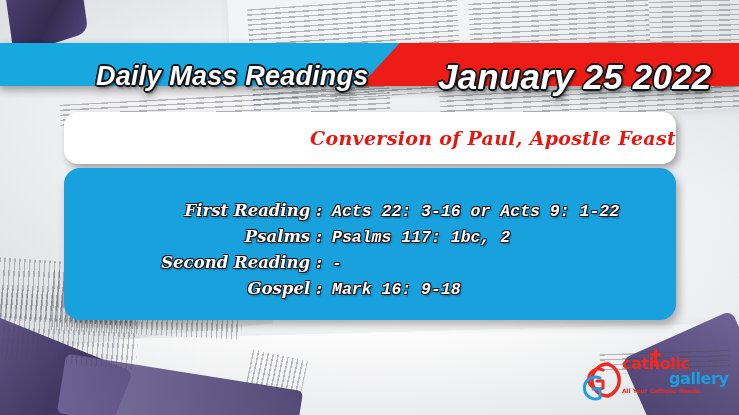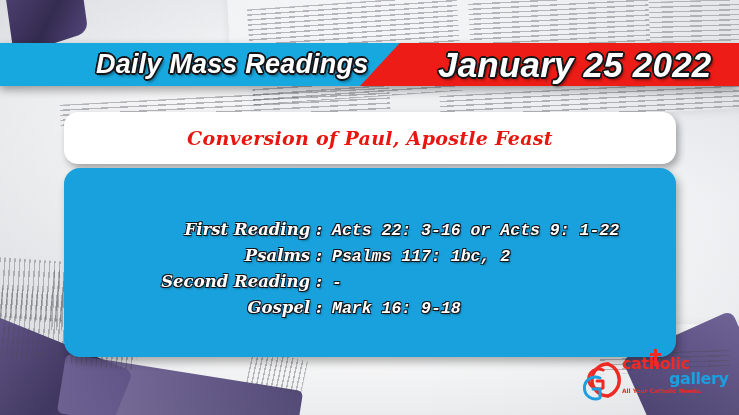--- a/index.html
+++ b/index.html
@@ -126,21 +126,21 @@
   }
   .banner-red {
     position: absolute;
     left: 360px; top: 0;
     width: 379px; height: 43px;
     background: #ed1c16;
     clip-path: polygon(10.5% 0, 100% 0, 100% 100%, 0 100%);
   }
   .banner-title, .banner-date {
     position: absolute;
-    top: 0;
+    top: 12px;
     height: 43px;
     line-height: 43px;
     font-style: italic;
     font-weight: bold;
     color: #ffffff;
     white-space: nowrap;
     letter-spacing: 0.2px;
     text-shadow:
       -1.4px -1.4px 0 #15161a,  1.4px -1.4px 0 #15161a,
       -1.4px  1.4px 0 #15161a,  1.4px  1.4px 0 #15161a,
@@ -160,36 +160,36 @@
   
   .title-card {
     position: absolute;
     left: 64px; top: 112px;
     width: 612px; height: 52px;
     background: #ffffff;
     border-radius: 14px;
     box-shadow: 3px 4px 7px rgba(0,0,0,0.32);
     display: flex;
     align-items: center;
-    justify-content: center;
+    justify-content: flex-end;
   }
   .title-text {
     color: #e8160f;
     font-size: 19px;
     font-weight: bold;
     font-style: italic;
     letter-spacing: 0.3px;
     font-family: "DejaVu Serif", serif;
   }
 
   
   .readings-card {
     position: absolute;
     left: 64px; top: 168px;
-    width: 612px; height: 189px;
+    width: 612px; height: 152px;
     background: #18a1dd;
     border-radius: 16px;
     box-shadow: 3px 5px 8px rgba(0,0,0,0.30);
     display: flex;
     flex-direction: column;
     justify-content: center;
     padding-top: 12px;
     box-sizing: border-box;
   }
   .reading-row {

